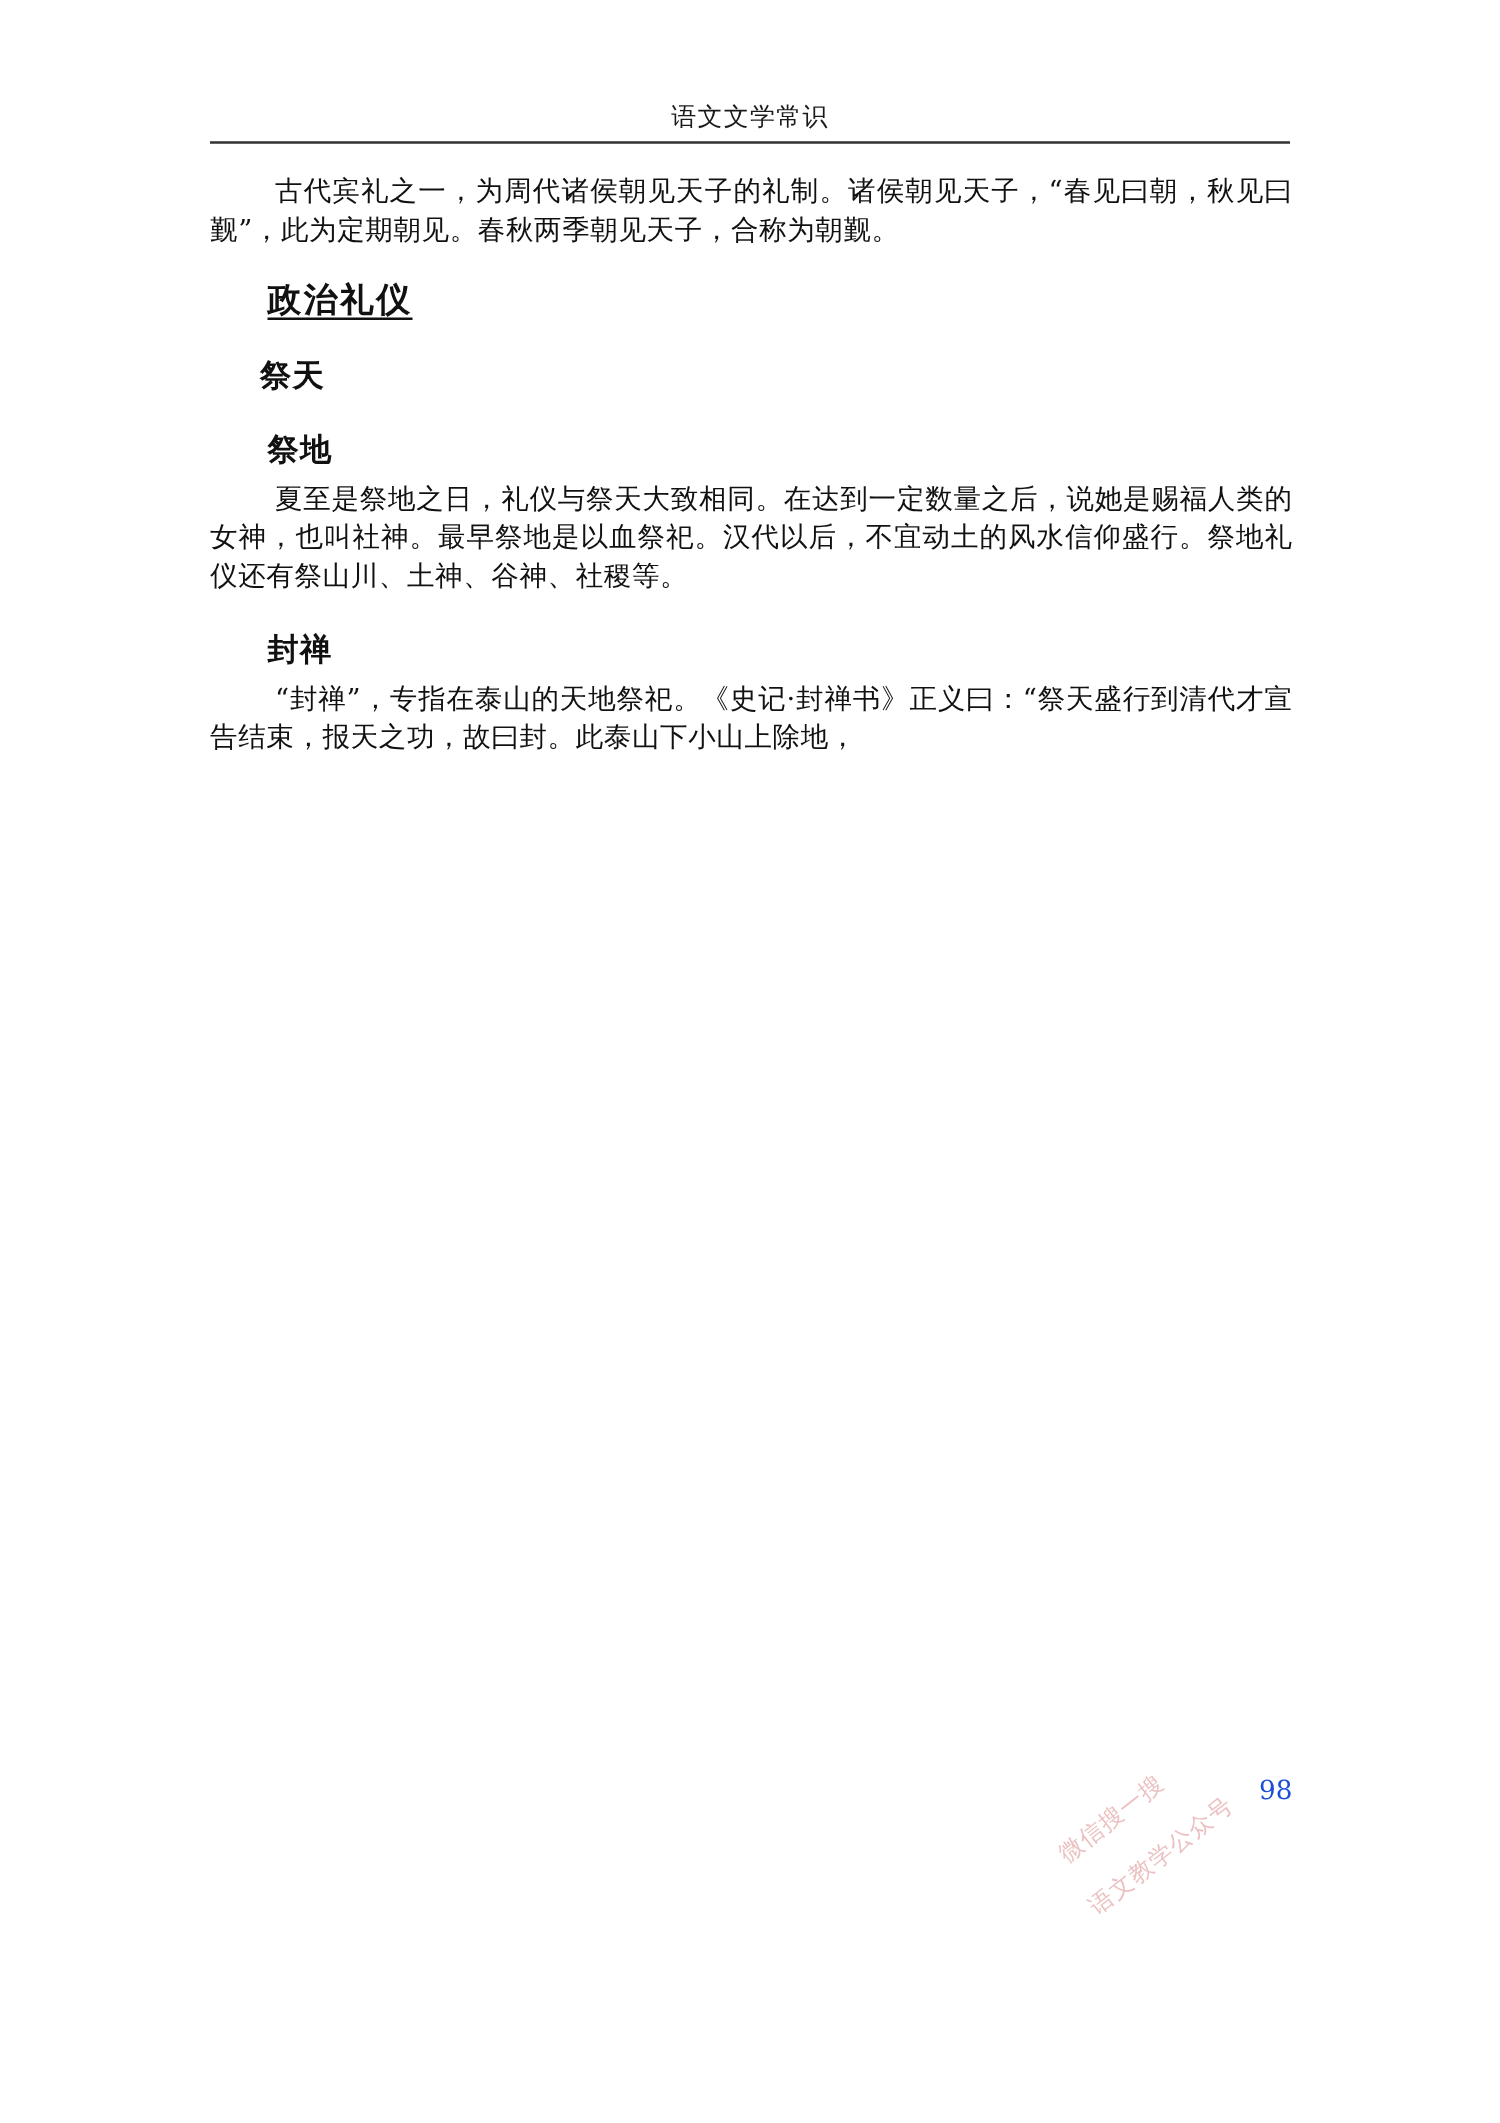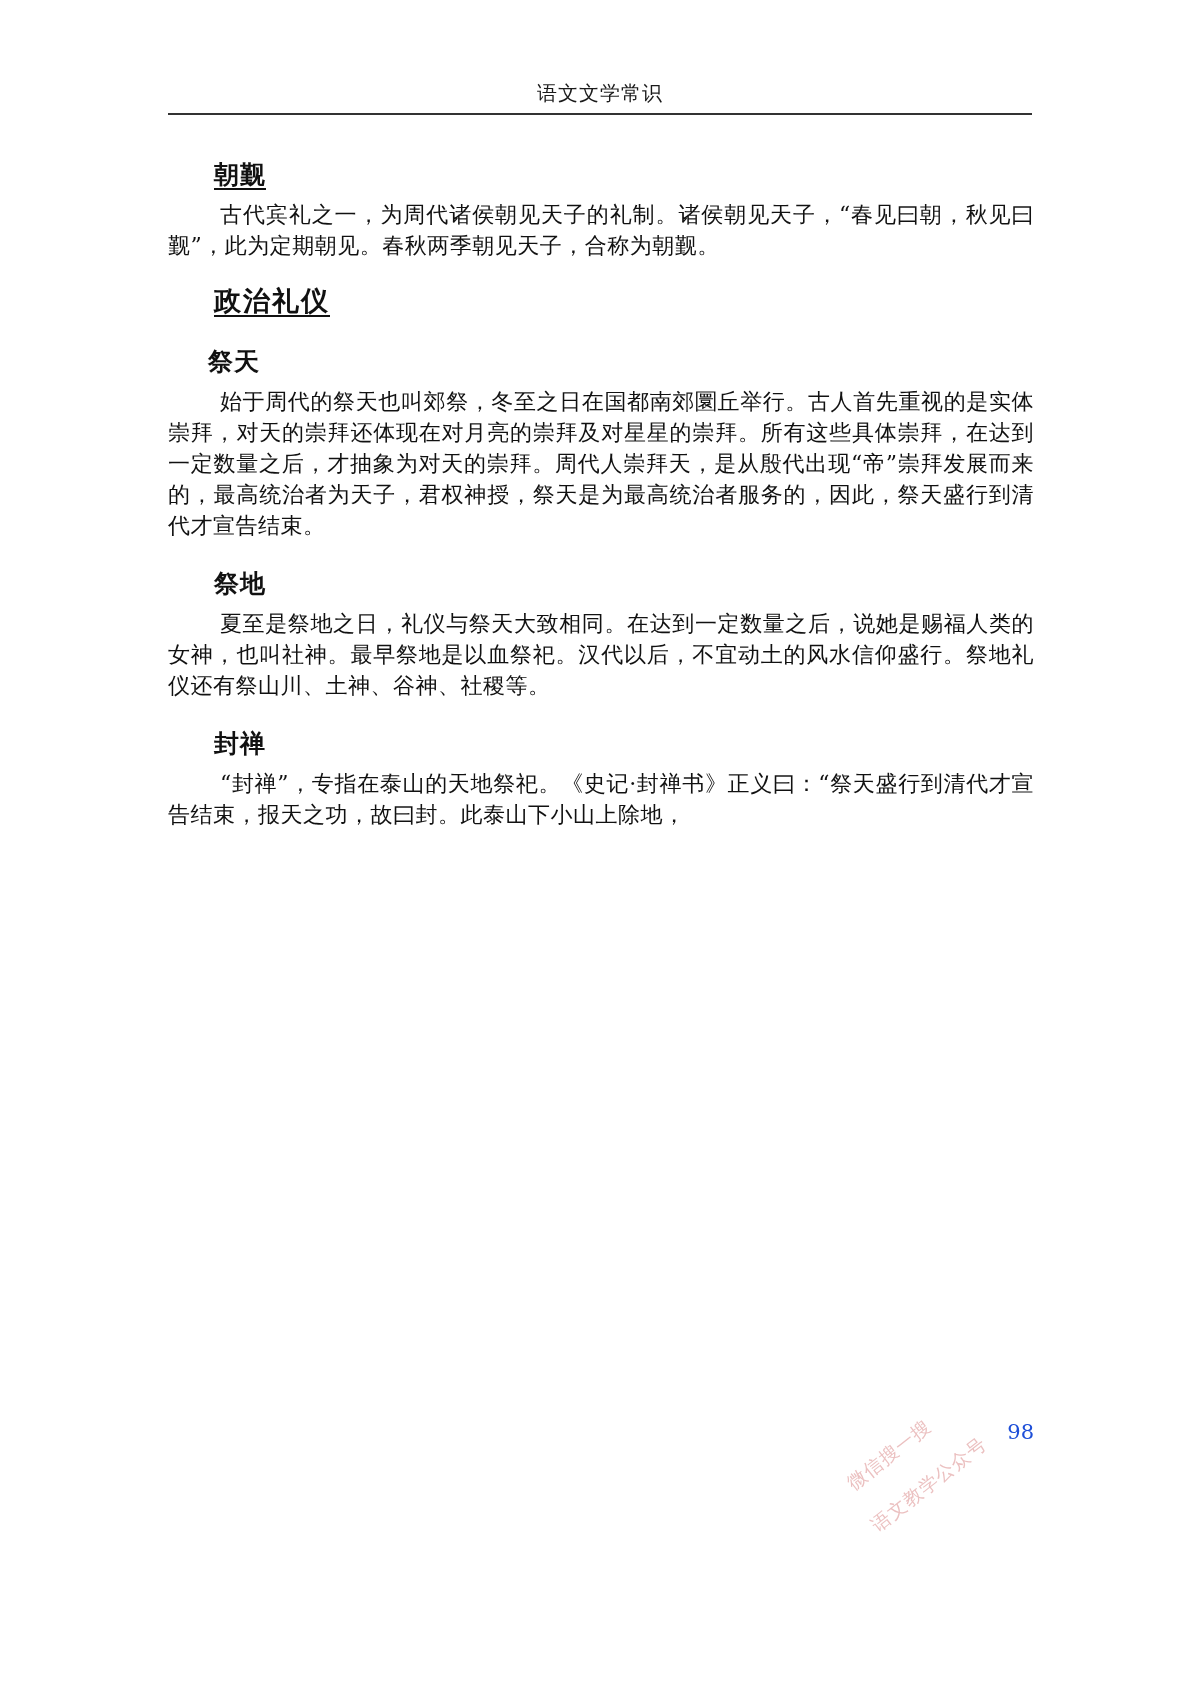--- a/index.html
+++ b/index.html
@@ -122,27 +122,25 @@
 </head>
 <body>
 
 <div class="page">
 
   <div class="running-head">语文文学常识</div>
   <div class="head-rule"></div>
 
   <div class="content">
 
-    <h3 class="sub-title underline">朝觐</h3>
     <p class="para">古代宾礼之一，为周代诸侯朝见天子的礼制。诸侯朝见天子，“春见曰朝，秋见曰觐”，此为定期朝见。春秋两季朝见天子，合称为朝觐。</p>
 
     <h2 class="section-title underline">政治礼仪</h2>
 
     <h3 class="sub-title tight">祭天</h3>
-    <p class="para">始于周代的祭天也叫郊祭，冬至之日在国都南郊圜丘举行。古人首先重视的是实体崇拜，对天的崇拜还体现在对月亮的崇拜及对星星的崇拜。所有这些具体崇拜，在达到一定数量之后，才抽象为对天的崇拜。周代人崇拜天，是从殷代出现“帝”崇拜发展而来的，最高统治者为天子，君权神授，祭天是为最高统治者服务的，因此，祭天盛行到清代才宣告结束。</p>
 
     <h3 class="sub-title">祭地</h3>
     <p class="para">夏至是祭地之日，礼仪与祭天大致相同。在达到一定数量之后，说她是赐福人类的女神，也叫社神。最早祭地是以血祭祀。汉代以后，不宜动土的风水信仰盛行。祭地礼仪还有祭山川、土神、谷神、社稷等。</p>
 
     <h3 class="sub-title">封禅</h3>
     <p class="para">“封禅”，专指在泰山的天地祭祀。《史记·封禅书》正义曰：“祭天盛行到清代才宣告结束，报天之功，故曰封。此泰山下小山上除地，</p>
 
   </div>
 
   <div class="watermark">

